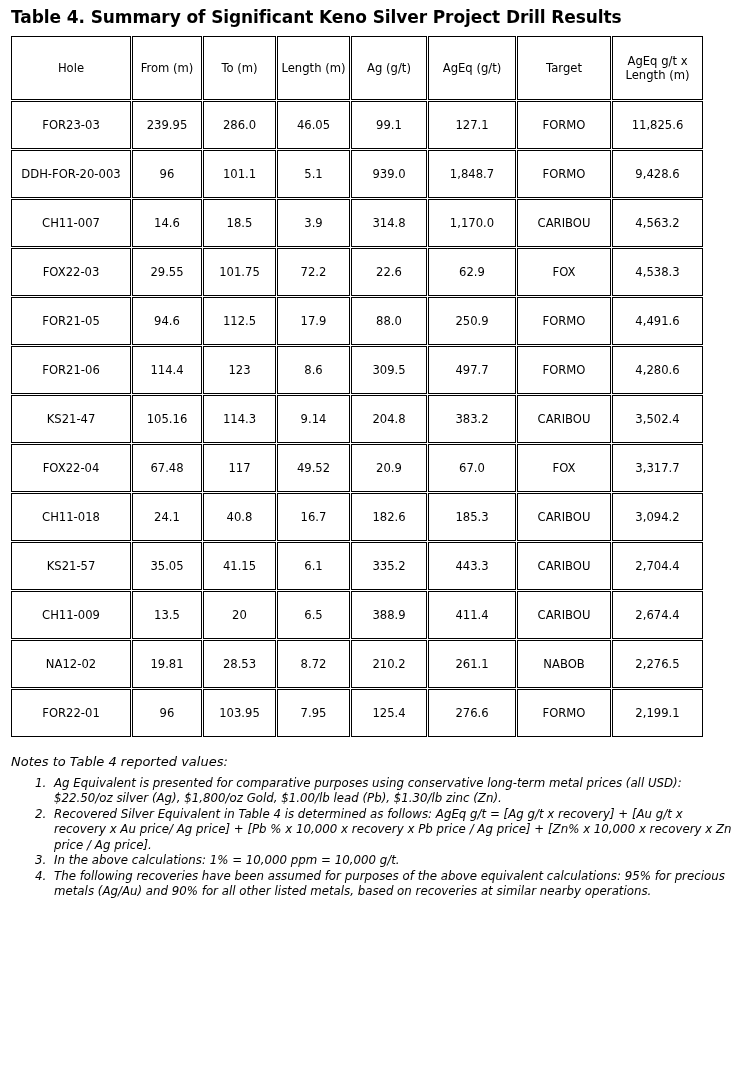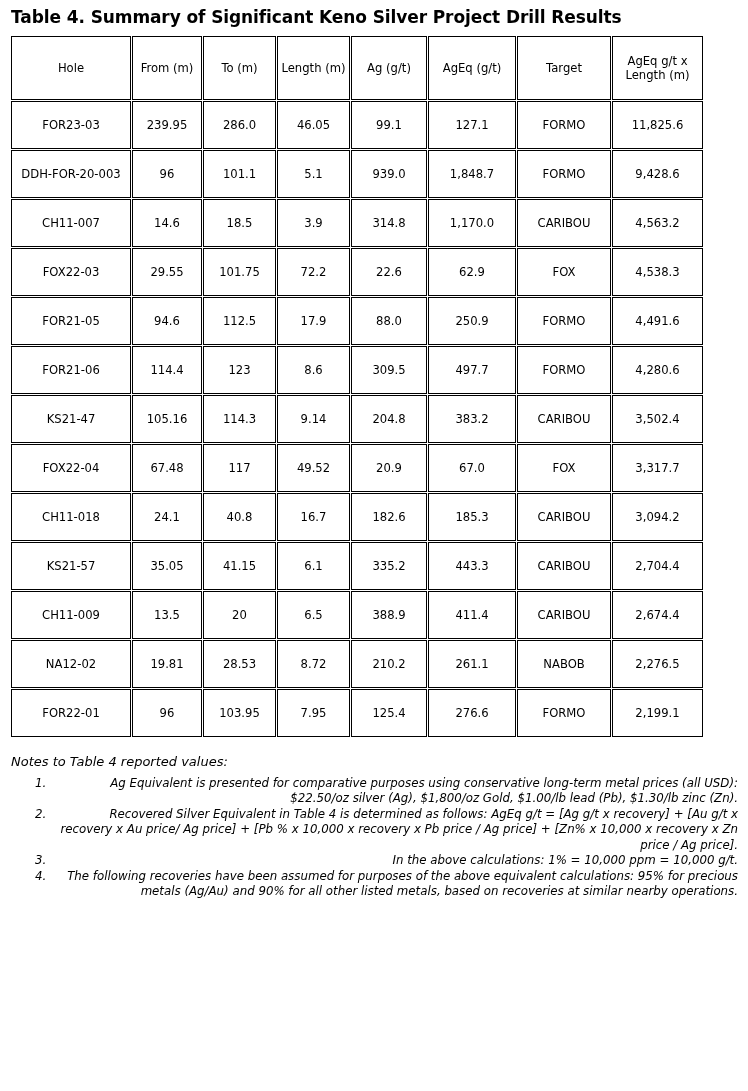--- a/index.html
+++ b/index.html
@@ -80,21 +80,20 @@
     margin: 0;
     padding-left: 40px;
     list-style-position: outside;
     list-style-type: decimal;
   }
   ol.notes-list li {
     margin: 0 0 0 0;
     padding-left: 4px;
     font-style: italic;
     line-height: 15.5px;
-    text-align: right;
   }
 </style>
 </head>
 <body>
 
 <div class="page">
 
   <div class="table-title">Table 4. Summary of Significant Keno Silver Project Drill Results</div>
 
   <table class="drill-table">

